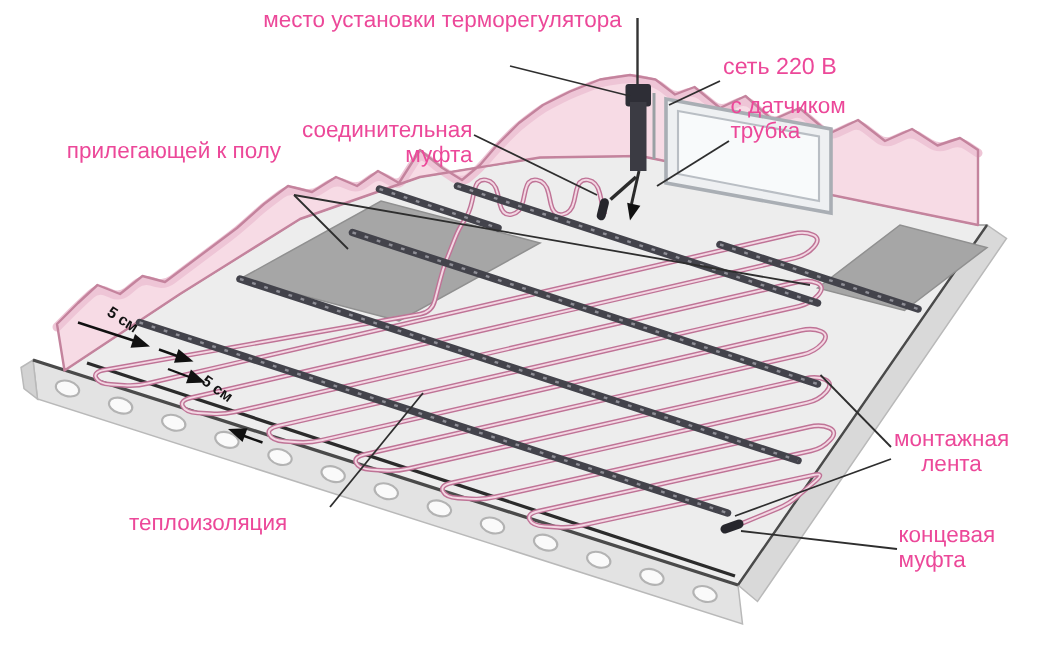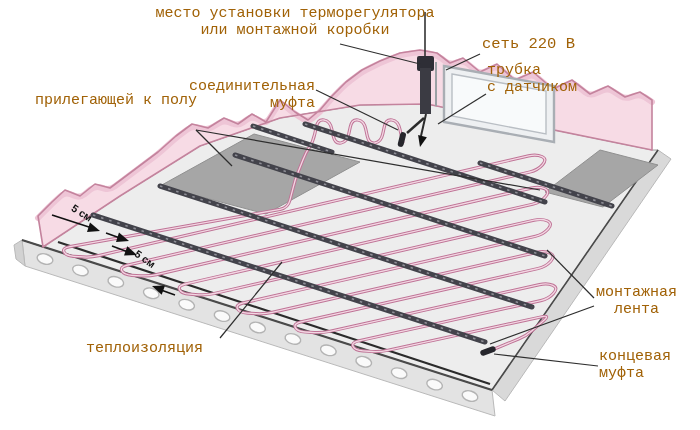--- a/index.html
+++ b/index.html
@@ -1,19 +1,19 @@
 <!DOCTYPE html>
 <html><head>
 <meta charset="utf-8">
 <style>
   html,body{margin:0;padding:0;background:#fff;}
   #stage{position:relative;width:700px;height:430px;overflow:hidden;background:#fff;
          font-family:"Liberation Sans",sans-serif;}
   #diagram{position:absolute;left:0;top:0;}
-  .lbl{position:absolute;font-size:15px;line-height:1.14;color:#a16207;white-space:nowrap;font-family:Liberation Mono, monospace;}
+  .lbl{position:absolute;font-size:15px;line-height:1.14;color:#ec4899;white-space:nowrap;}
   .lbl .ln{display:block;}
   .c{text-align:center;}
   .r{text-align:right;margin-top:18px;}
   .dim-text{font:bold 10.5px "Liberation Sans",sans-serif;fill:#111;}
 </style>
 </head>
 <body>
 
 <div id="stage">
 
@@ -109,35 +109,34 @@
         <line x1="594" y1="306" x2="490" y2="344" stroke="#2e2e2e" stroke-width="1.2"></line>
         <line x1="598" y1="366" x2="494" y2="354" stroke="#2e2e2e" stroke-width="1.2"></line>
       </g>
 
     <text class="dim-text" x="0" y="0" text-anchor="middle" transform="translate(80,216) rotate(33)">5 см</text>
     <text class="dim-text" x="0" y="0" text-anchor="middle" transform="translate(143,262) rotate(35)">5 см</text>
   </svg>
 
   <div class="lbl c" style="left:140px;top:5px;width:310px;">
     <span class="ln">место установки терморегулятора</span>
-    <span class="ln">или монтажной коробки</span>
   </div>
 
   <div class="lbl" style="left:482px;top:36px;font-size:15.5px;">
     <span class="ln">сеть 220 В</span>
   </div>
 
   <div class="lbl r" style="left:150px;top:60px;width:165px;">
     <span class="ln">соединительная</span>
     <span class="ln">муфта</span>
   </div>
 
   <div class="lbl" style="left:487px;top:62px;">
+    <span class="ln">с датчиком</span>
     <span class="ln">трубка</span>
-    <span class="ln">с датчиком</span>
   </div>
 
   <div class="lbl c" style="left:5px;top:92px;width:222px;">
     <span class="ln">прилегающей к полу</span>
   </div>
 
   <div class="lbl" style="left:86px;top:340px;">
     <span class="ln">теплоизоляция</span>
   </div>
 

